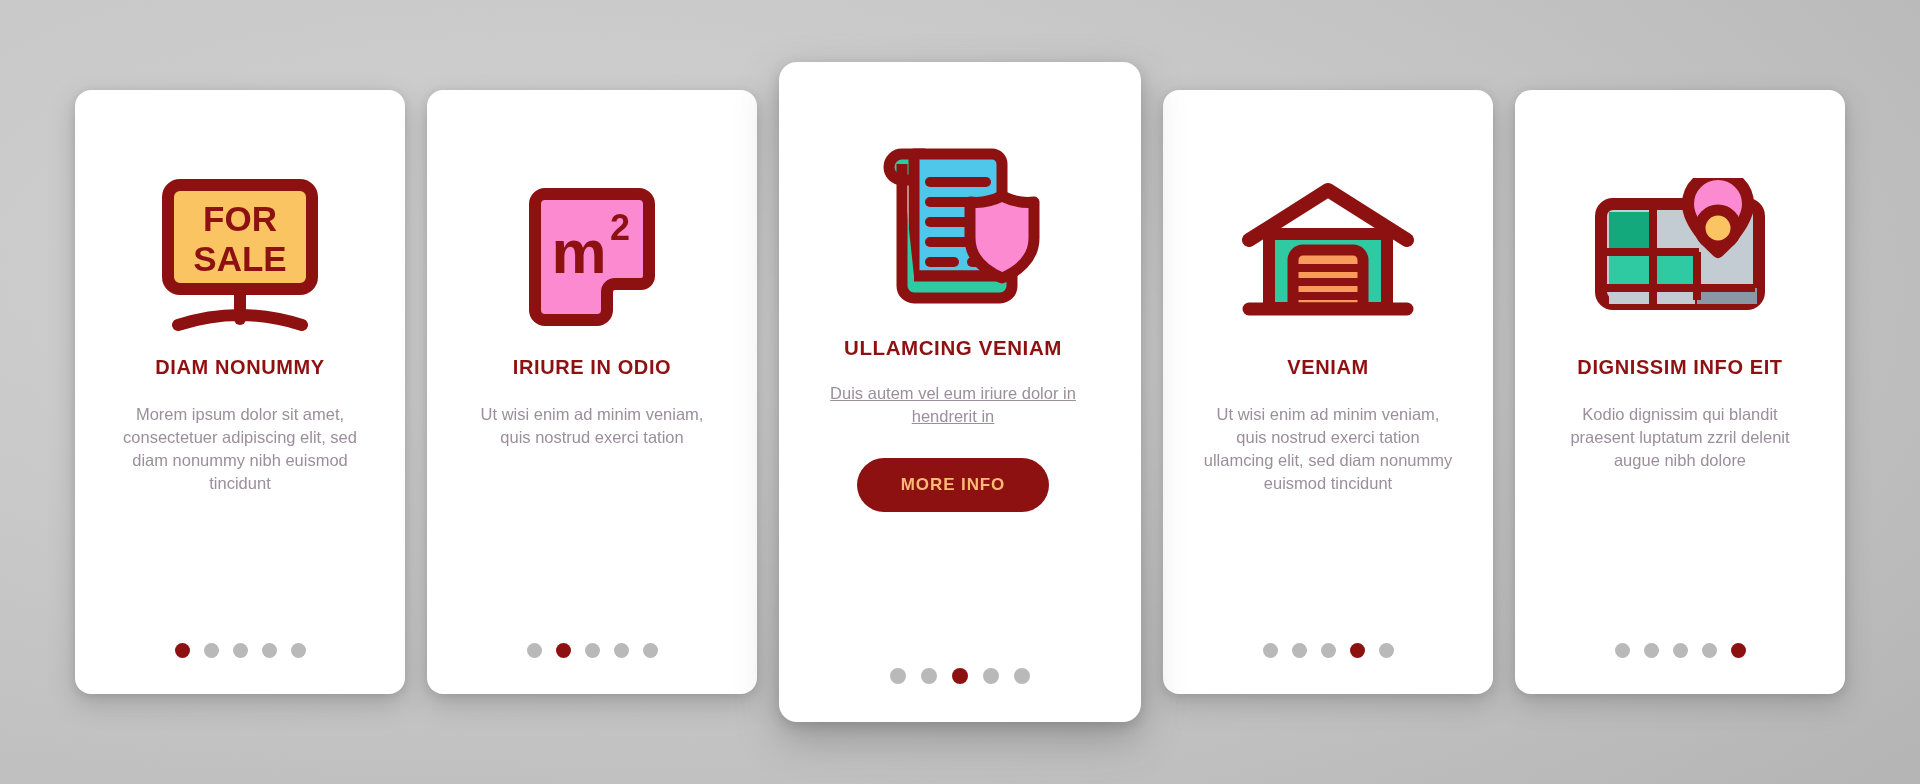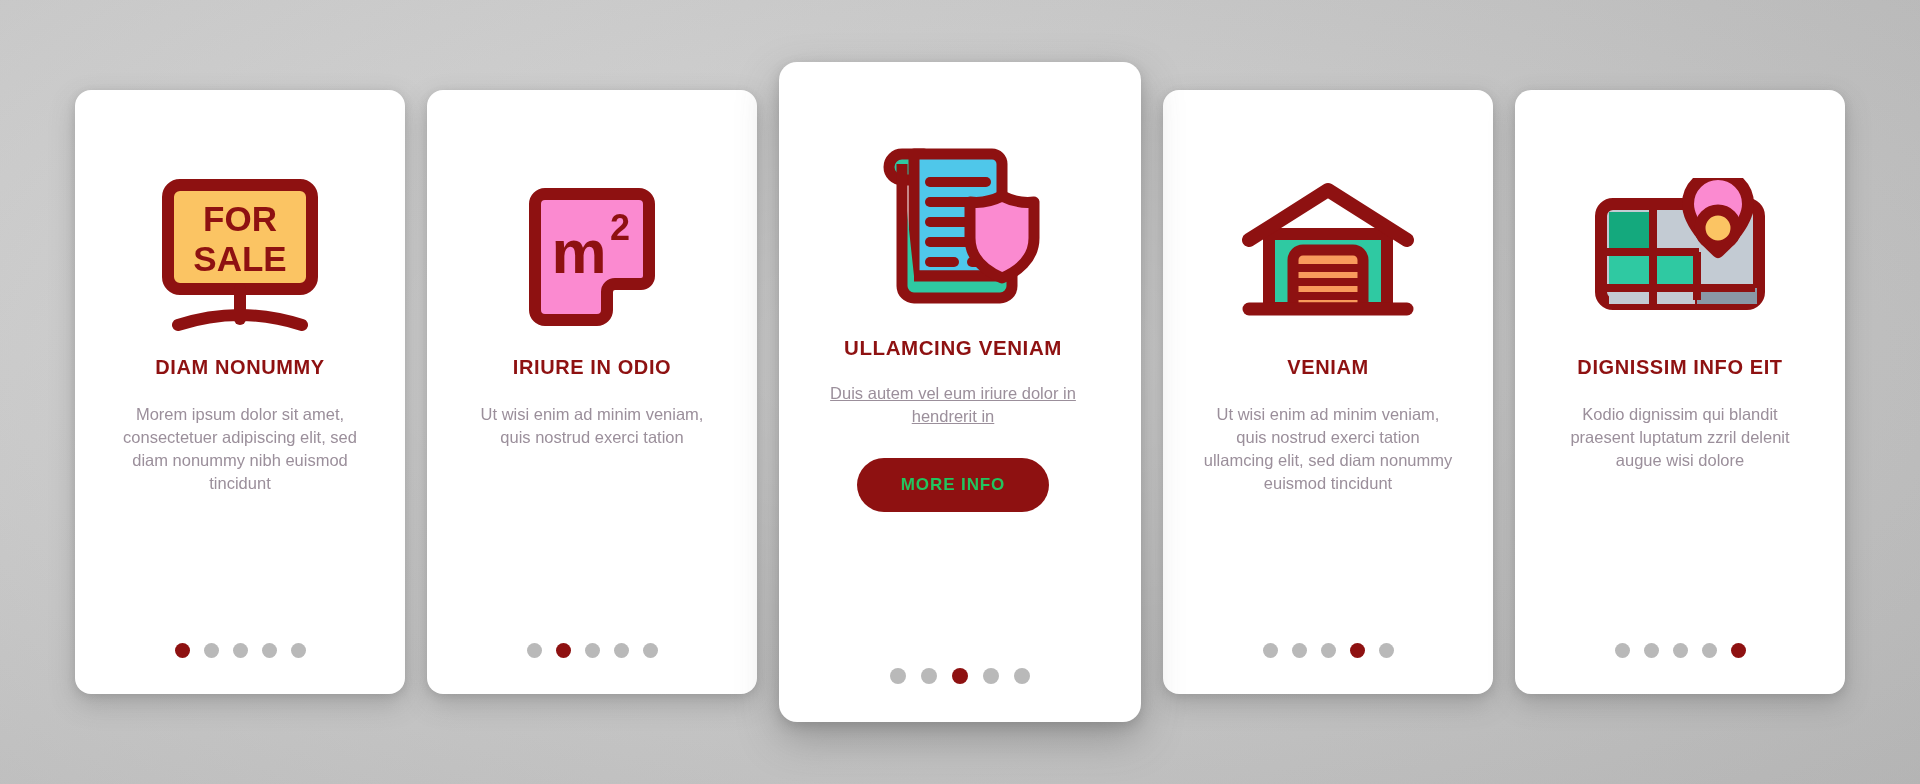--- a/index.html
+++ b/index.html
@@ -92,21 +92,21 @@
   }
   .card.featured .card-body {
     margin-top: 22px;
     max-width: 250px;
     text-decoration: underline;
   }
 
   .cta-button {
     margin-top: 30px;
     background: #8e1111;
-    color: #22c55e;
+    color: #fdba74;
     border: none;
     border-radius: 28px;
     font-family: "Liberation Sans", sans-serif;
     font-size: 17px;
     font-weight: 700;
     letter-spacing: 0.9px;
     padding: 17px 44px;
     cursor: pointer;
     white-space: nowrap;
   }
@@ -259,21 +259,21 @@
         <line x1="66" y1="30" x2="66" y2="122" stroke="#8e1111" stroke-width="8"></line>
         <line x1="18" y1="74" x2="112" y2="74" stroke="#8e1111" stroke-width="8"></line>
         <line x1="18" y1="110" x2="168" y2="110" stroke="#8e1111" stroke-width="8"></line>
         <line x1="110" y1="74" x2="110" y2="122" stroke="#8e1111" stroke-width="8"></line>
 
         <path d="M131 52 a30 30 0 0 1 60 0 c0 22 -30 48 -30 48 s-30 -26 -30 -48 z" transform="translate(-30,-26)" fill="#fb8ad0" stroke="#8e1111" stroke-width="12" stroke-linejoin="round"></path>
         <circle cx="131" cy="50" r="18" fill="#fbc463" stroke="#8e1111" stroke-width="11"></circle>
       </svg>
     </div>
     <div class="card-title">DIGNISSIM INFO EIT</div>
-    <div class="card-body">Kodio dignissim qui blandit praesent luptatum zzril delenit augue wisi dolore</div>
+    <div class="card-body">Kodio dignissim qui blandit praesent luptatum zzril delenit augue nibh dolore</div>
     <div class="spacer-flex"></div>
     <div class="dots">
       <span class="dot"></span>
       <span class="dot"></span>
       <span class="dot"></span>
       <span class="dot"></span>
       <span class="dot active"></span>
     </div>
   </div>
 

